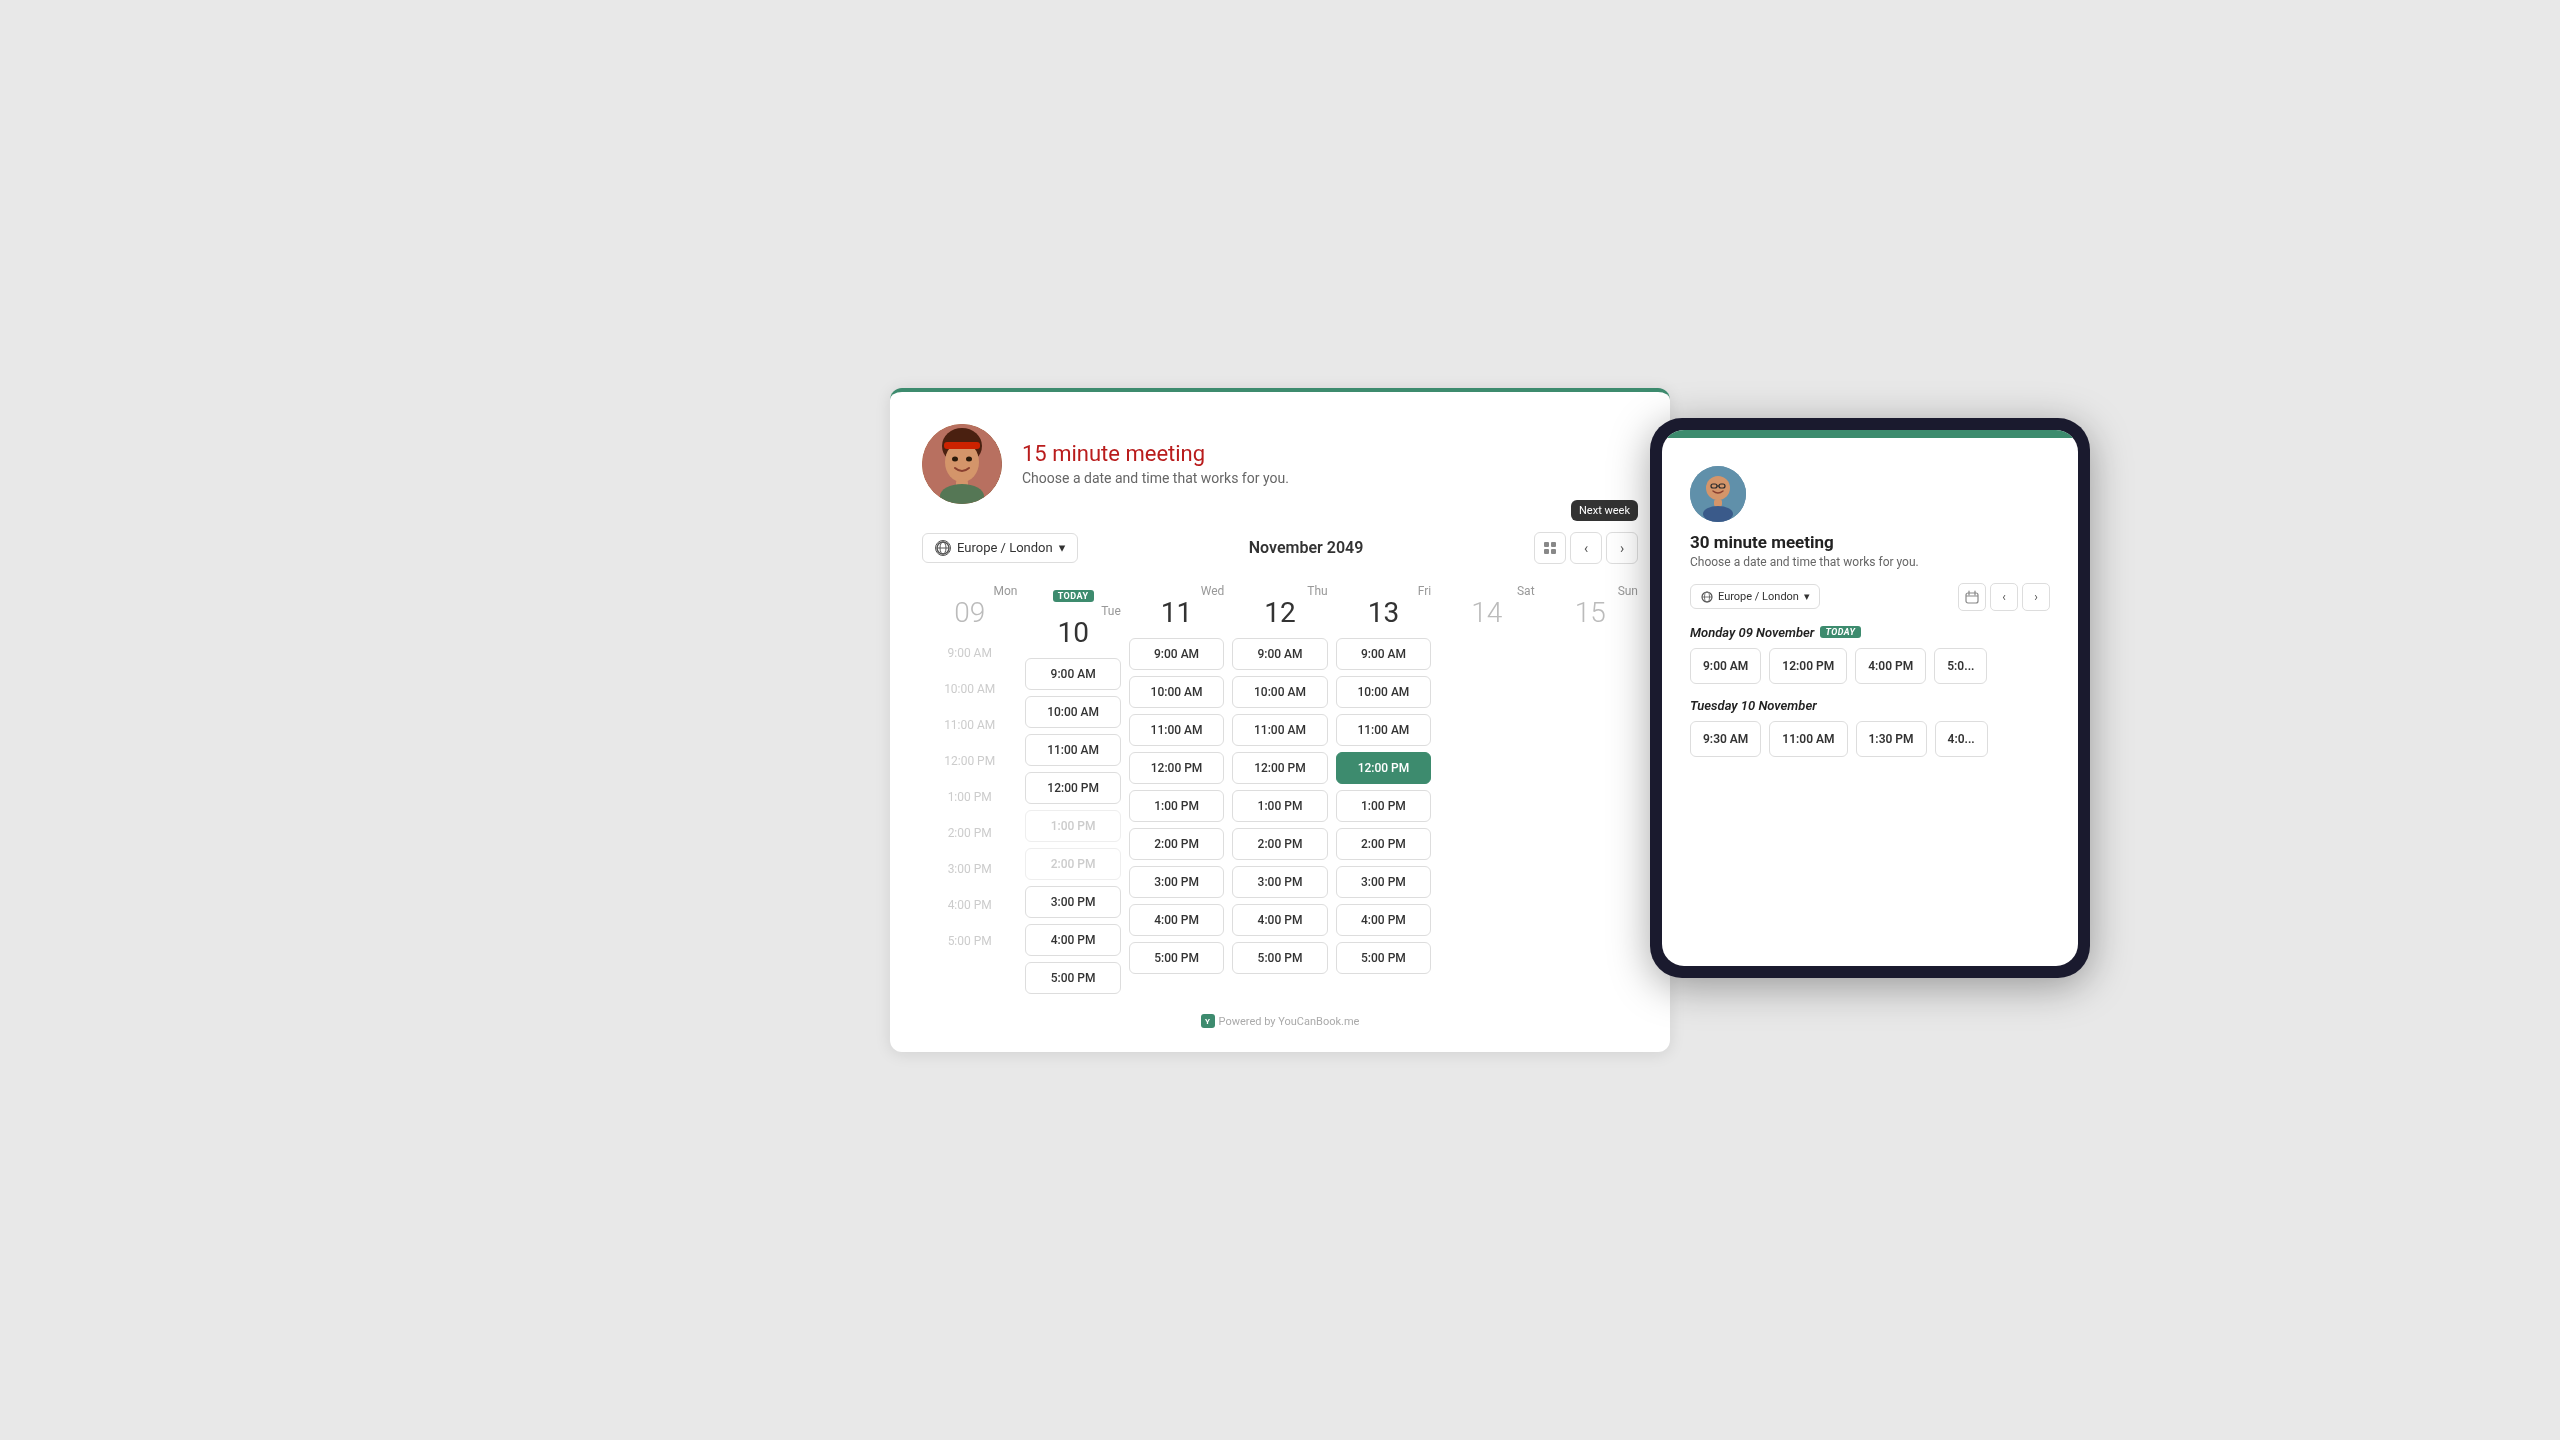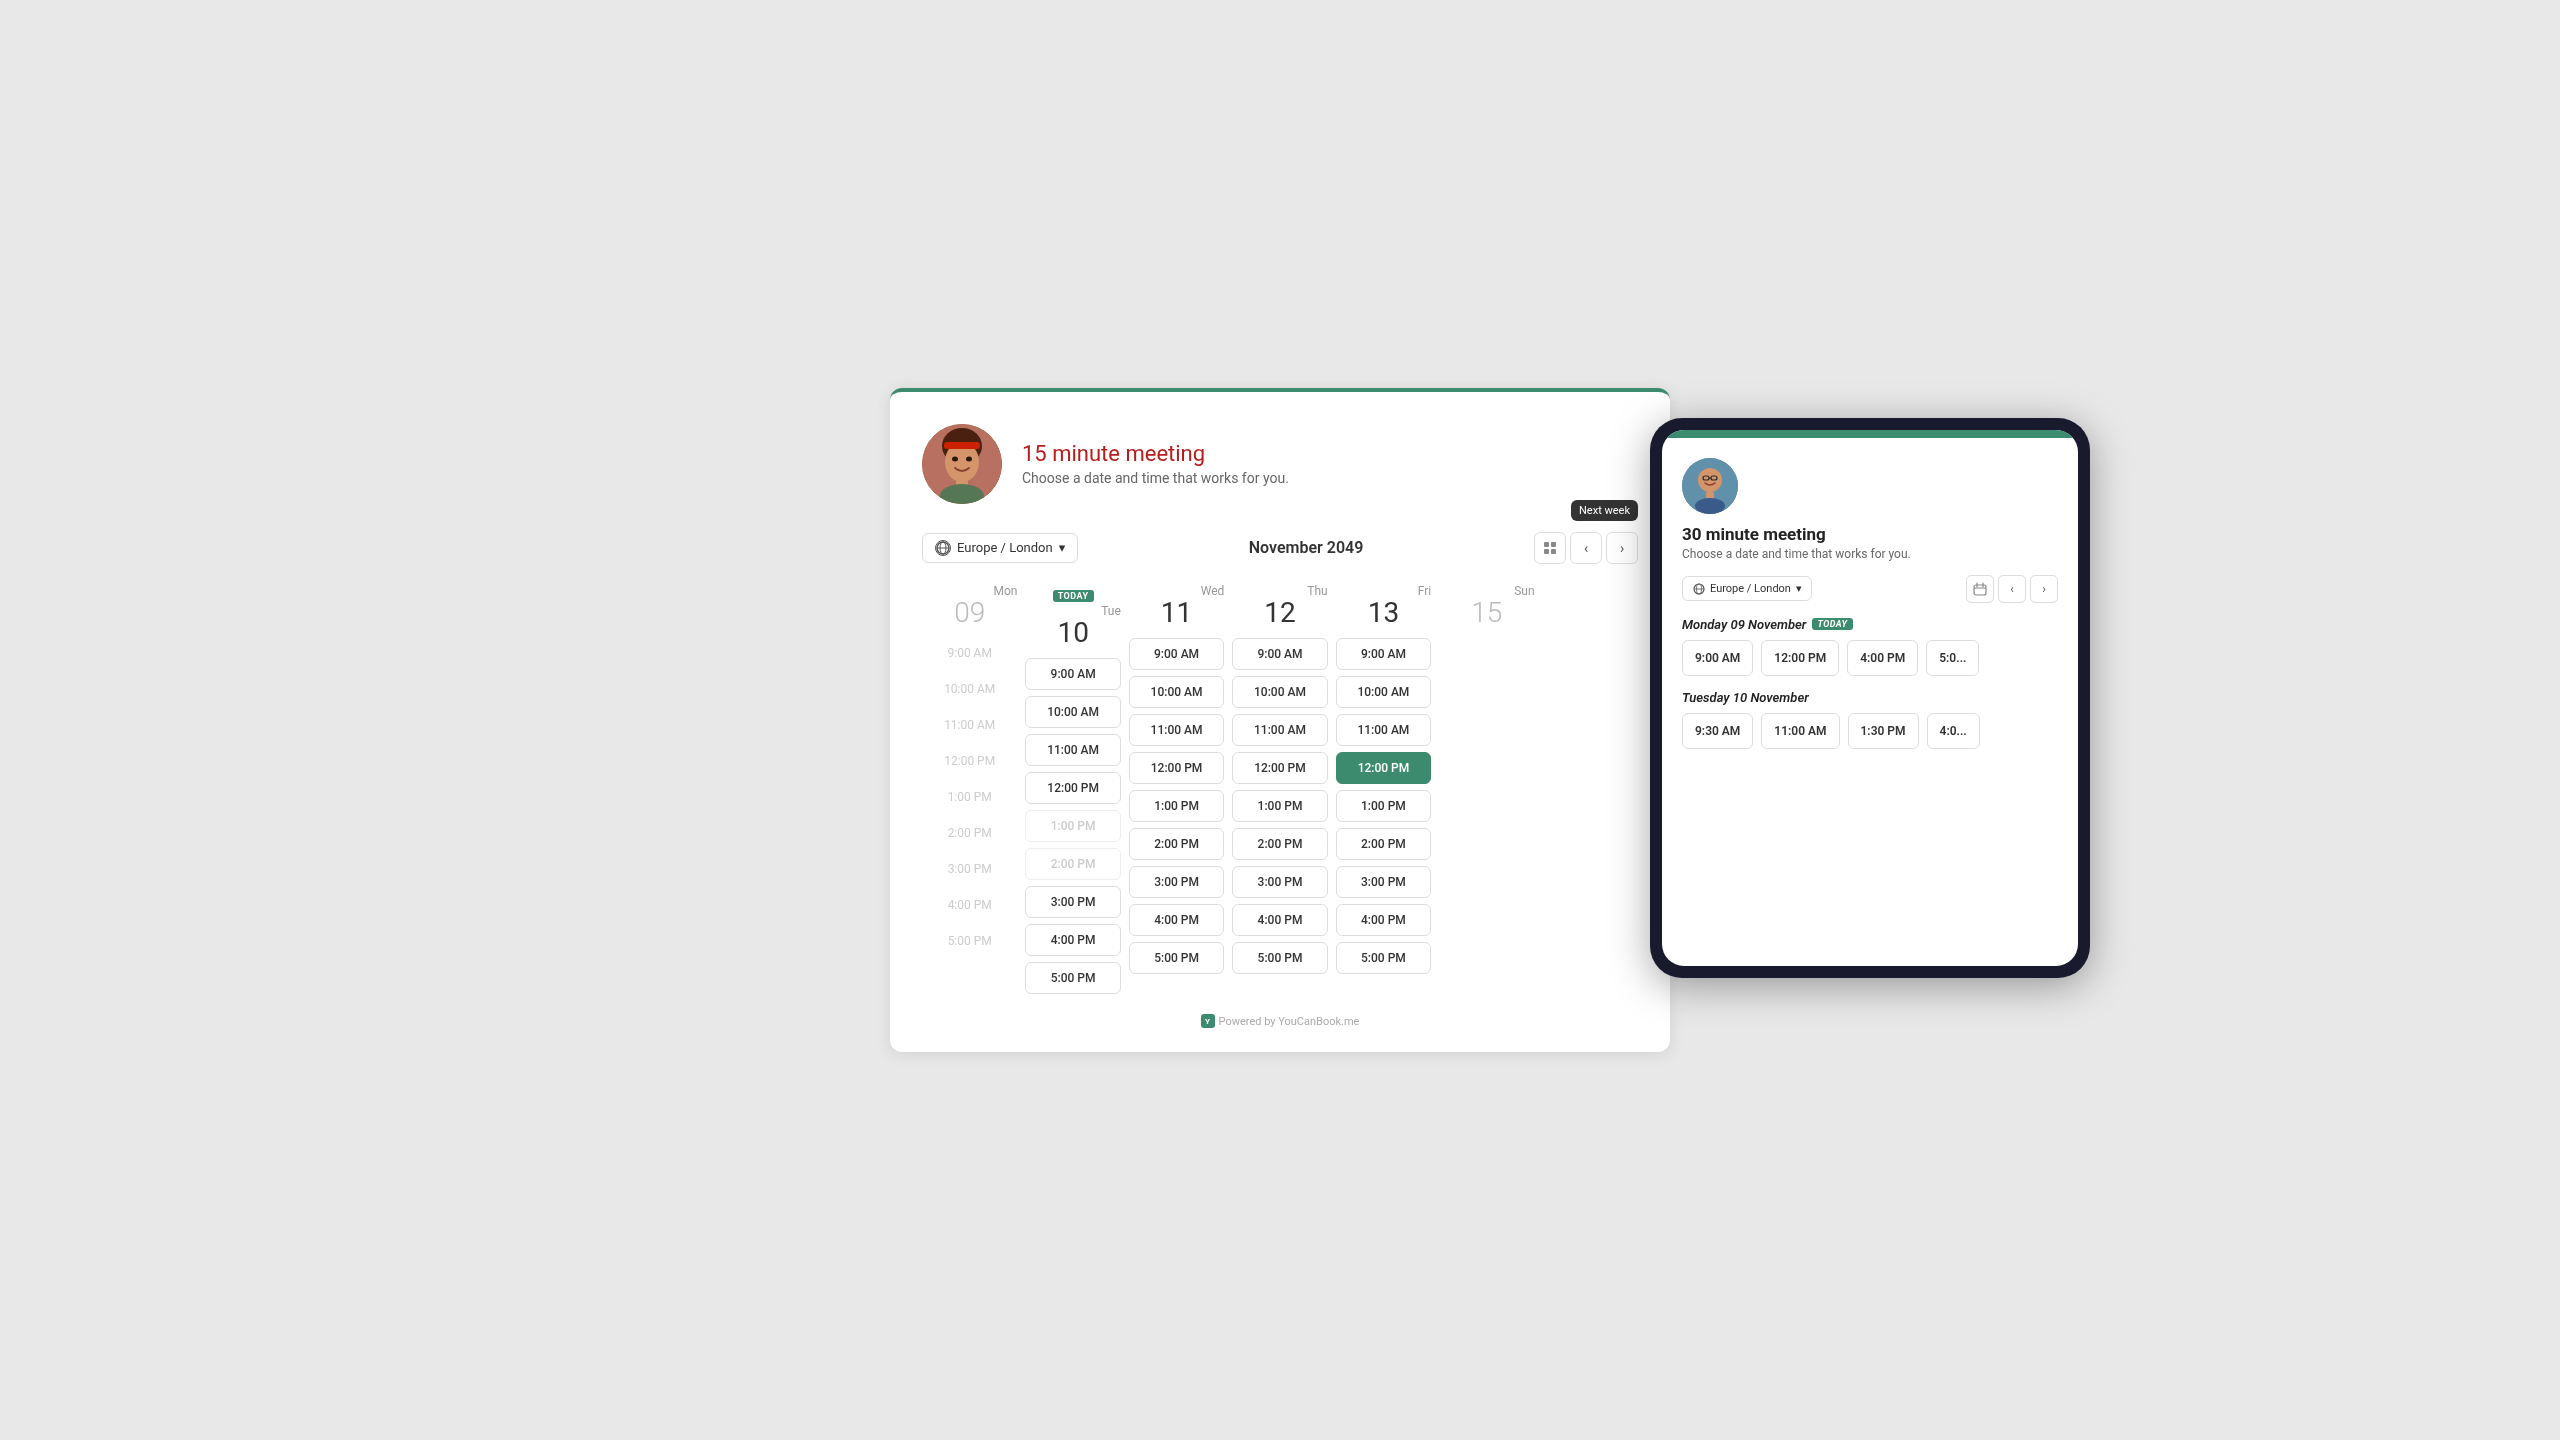--- a/index.html
+++ b/index.html
@@ -280,21 +280,21 @@
       flex-direction: column;
     }
 
     .mobile-header-bar {
       background: #3d8b6e;
       height: 8px;
       width: 100%;
     }
 
     .mobile-content {
-      padding: 20px;
+      padding: 28px;
       overflow-y: auto;
       flex: 1;
     }
 
     .mobile-avatar {
       width: 56px;
       height: 56px;
       border-radius: 50%;
       background: linear-gradient(135deg, #7a9fb5 0%, #4a7090 100%);
       display: flex;
@@ -547,20 +547,26 @@
           <div class="time-slot">11:00 AM</div>
           <div class="time-slot selected">12:00 PM</div>
           <div class="time-slot">1:00 PM</div>
           <div class="time-slot">2:00 PM</div>
           <div class="time-slot">3:00 PM</div>
           <div class="time-slot">4:00 PM</div>
           <div class="time-slot">5:00 PM</div>
         </div>
         <div class="day-column">
           <div class="day-header">
+            <div class="day-name">Sat</div>
+            <div class="day-number">14</div>
+          </div>
+        </div>
+        <div class="day-column">
+          <div class="day-header">
             <div class="day-name">Sun</div>
             <div class="day-number">15</div>
           </div>
         </div>
       </div>
 
     <div class="powered-by">
       <div class="ycb-logo">Y</div>
       <span>Powered by YouCanBook.me</span>
     </div>

